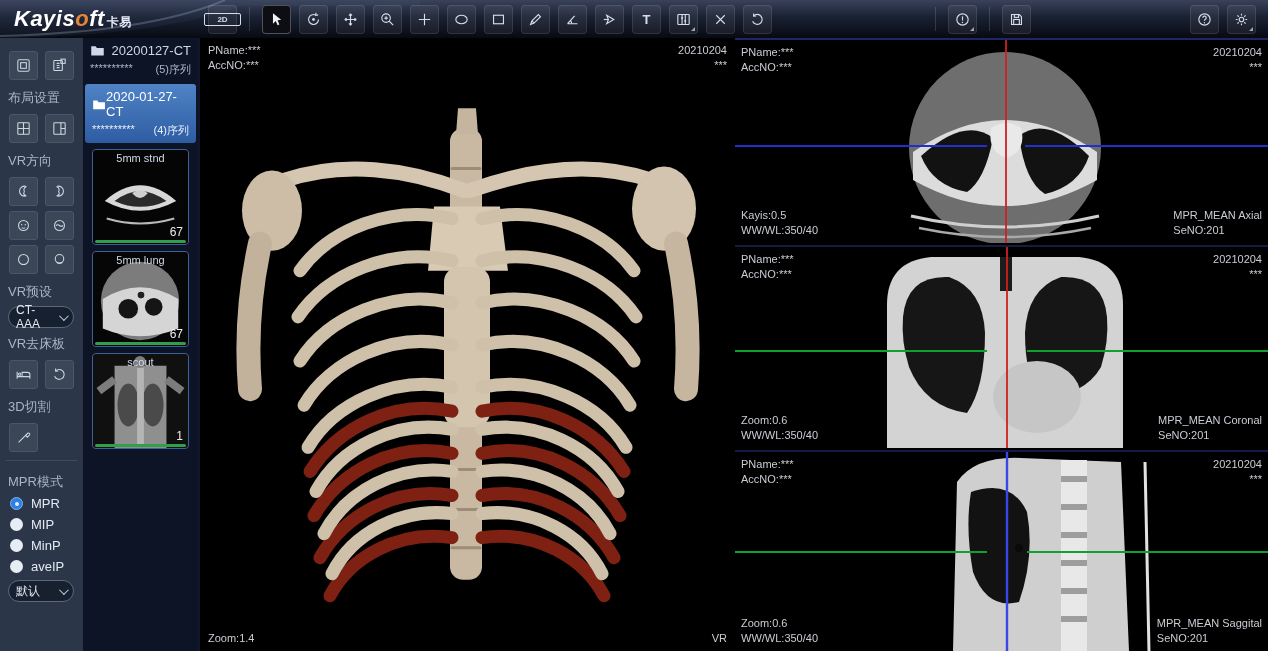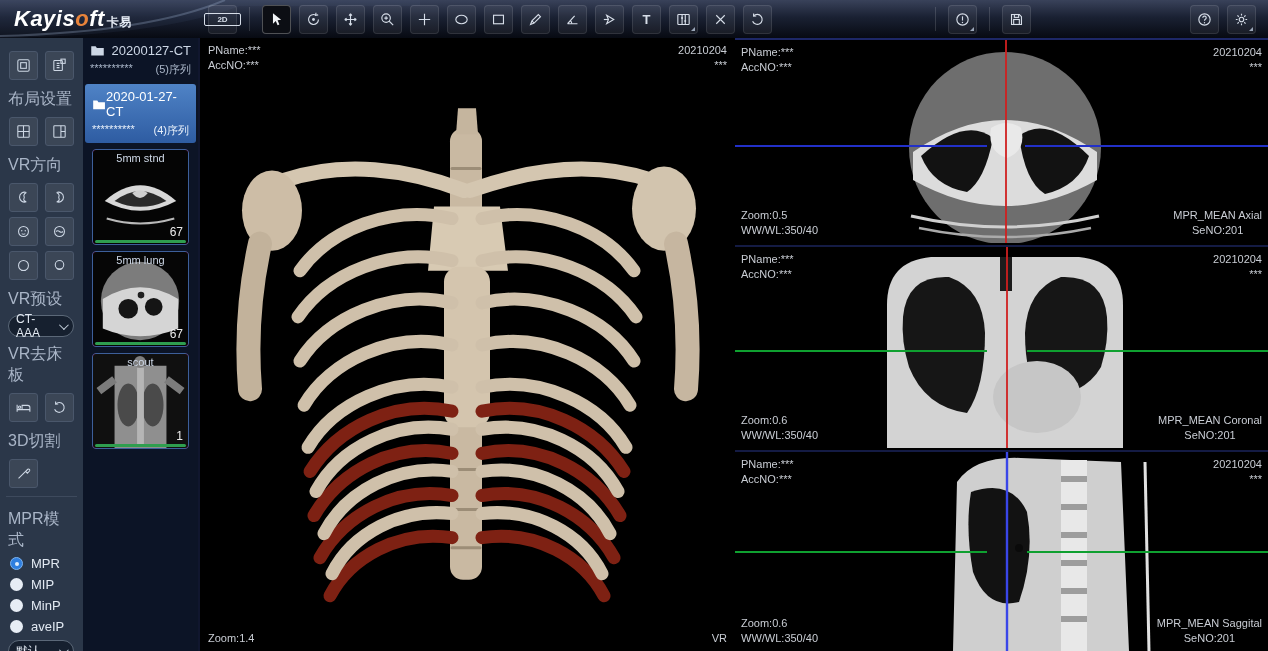--- a/index.html
+++ b/index.html
@@ -37,21 +37,21 @@
   .series-panel { position:absolute; left:83px; top:0; width:117px; height:613px;
                   background:#0c1426; border-right:2px solid #10162e; }
   .viewport-vr { position:absolute; left:202px; top:0; width:531px; height:613px; background:#000; }
   .right-col { position:absolute; left:735px; top:0; width:533px; height:613px; background:#000; }
 
   
   .sb-row { display:flex; justify-content:space-between; padding:0 9px; margin:5px 0; }
   .sb-btn { width:29px; height:29px; border-radius:3px; background:#3b4656; border:1px solid #4a576b;
             display:flex; align-items:center; justify-content:center; cursor:pointer; }
   .sb-btn svg { width:17px; height:17px; stroke:#cdd7e4; fill:none; stroke-width:1.5; }
-  .sb-label { font-size:16px; color:#a9b5c7; padding:4px 8px 2px 8px; }
+  .sb-label { font-size:13px; color:#a9b5c7; padding:4px 8px 2px 8px; }
   .sb-divider { height:1px; background:#3e4a5d; margin:8px 6px; }
   .select { width:66px; height:22px; margin:3px 8px; background:#16202f; border:1px solid #5b6activity878;
             border:1px solid #5b6878; border-radius:11px; color:#e2e9f2; font-size:12px;
             display:flex; align-items:center; justify-content:space-between; padding:0 7px; cursor:pointer; }
   .chev { width:7px; height:7px; border-right:1.5px solid #c3ceda; border-bottom:1.5px solid #c3ceda;
           transform:rotate(45deg) translateY(-2px); }
   .radio-row { display:flex; align-items:center; padding:3px 10px; cursor:pointer; }
   .radio { width:13px; height:13px; border-radius:50%; background:#e7edf5; margin-right:8px; position:relative; }
   .radio.on { background:#2f7fe0; border:1px solid #7db4f0; }
   .radio.on::after { content:""; position:absolute; left:4px; top:4px; width:4px; height:4px;
@@ -75,21 +75,21 @@
   .thumb-count { position:absolute; right:5px; bottom:5px; font-size:12px; color:#ececec; }
   .thumb-bar { position:absolute; left:2px; right:2px; bottom:1px; height:3px; background:#2f9e4f; border-radius:2px; }
 
   
   .vp { position:absolute; background:#000; overflow:hidden; }
   .vp svg.ct { position:absolute; left:0; top:0; width:100%; height:100%; }
   .ov { position:absolute; font-size:11px; color:#c9cdd4; line-height:15px; z-index:5; }
   .ov.tl { left:6px; top:5px; text-align:left; }
   .ov.tr { right:6px; top:5px; text-align:right; }
   .ov.bl { left:6px; bottom:5px; text-align:left; }
-  .ov.br { right:6px; bottom:5px; text-align:center; }
+  .ov.br { right:6px; bottom:5px; text-align:left; }
   .vp-axial { left:0; top:0; width:533px; height:205px; border-top:2px solid #1d2766; }
   .vp-coronal { left:0; top:207px; width:533px; height:203px; border-top:2px solid #141b44; }
   .vp-sagittal { left:0; top:412px; width:533px; height:201px; border-top:2px solid #141b44; }
 </style>
 </head>
 <body>
 
 <div class="app">
 
   <header class="topbar">
@@ -508,21 +508,21 @@
         </svg>
         <div class="ov tl">
           <div>PName:***</div>
           <div>AccNO:***</div>
         </div>
         <div class="ov tr">
           <div>20210204</div>
           <div>***</div>
         </div>
         <div class="ov bl">
-          <div>Zoom:0.5</div>
+          <div>Kayis:0.5</div>
           <div>WW/WL:350/40</div>
         </div>
         <div class="ov br">
           <div>MPR_MEAN Axial</div>
           <div>SeNO:201</div>
         </div>
       </div>
 
       <div class="vp vp-coronal">
         <svg class="ct" viewBox="0 0 533 201" preserveAspectRatio="none">

